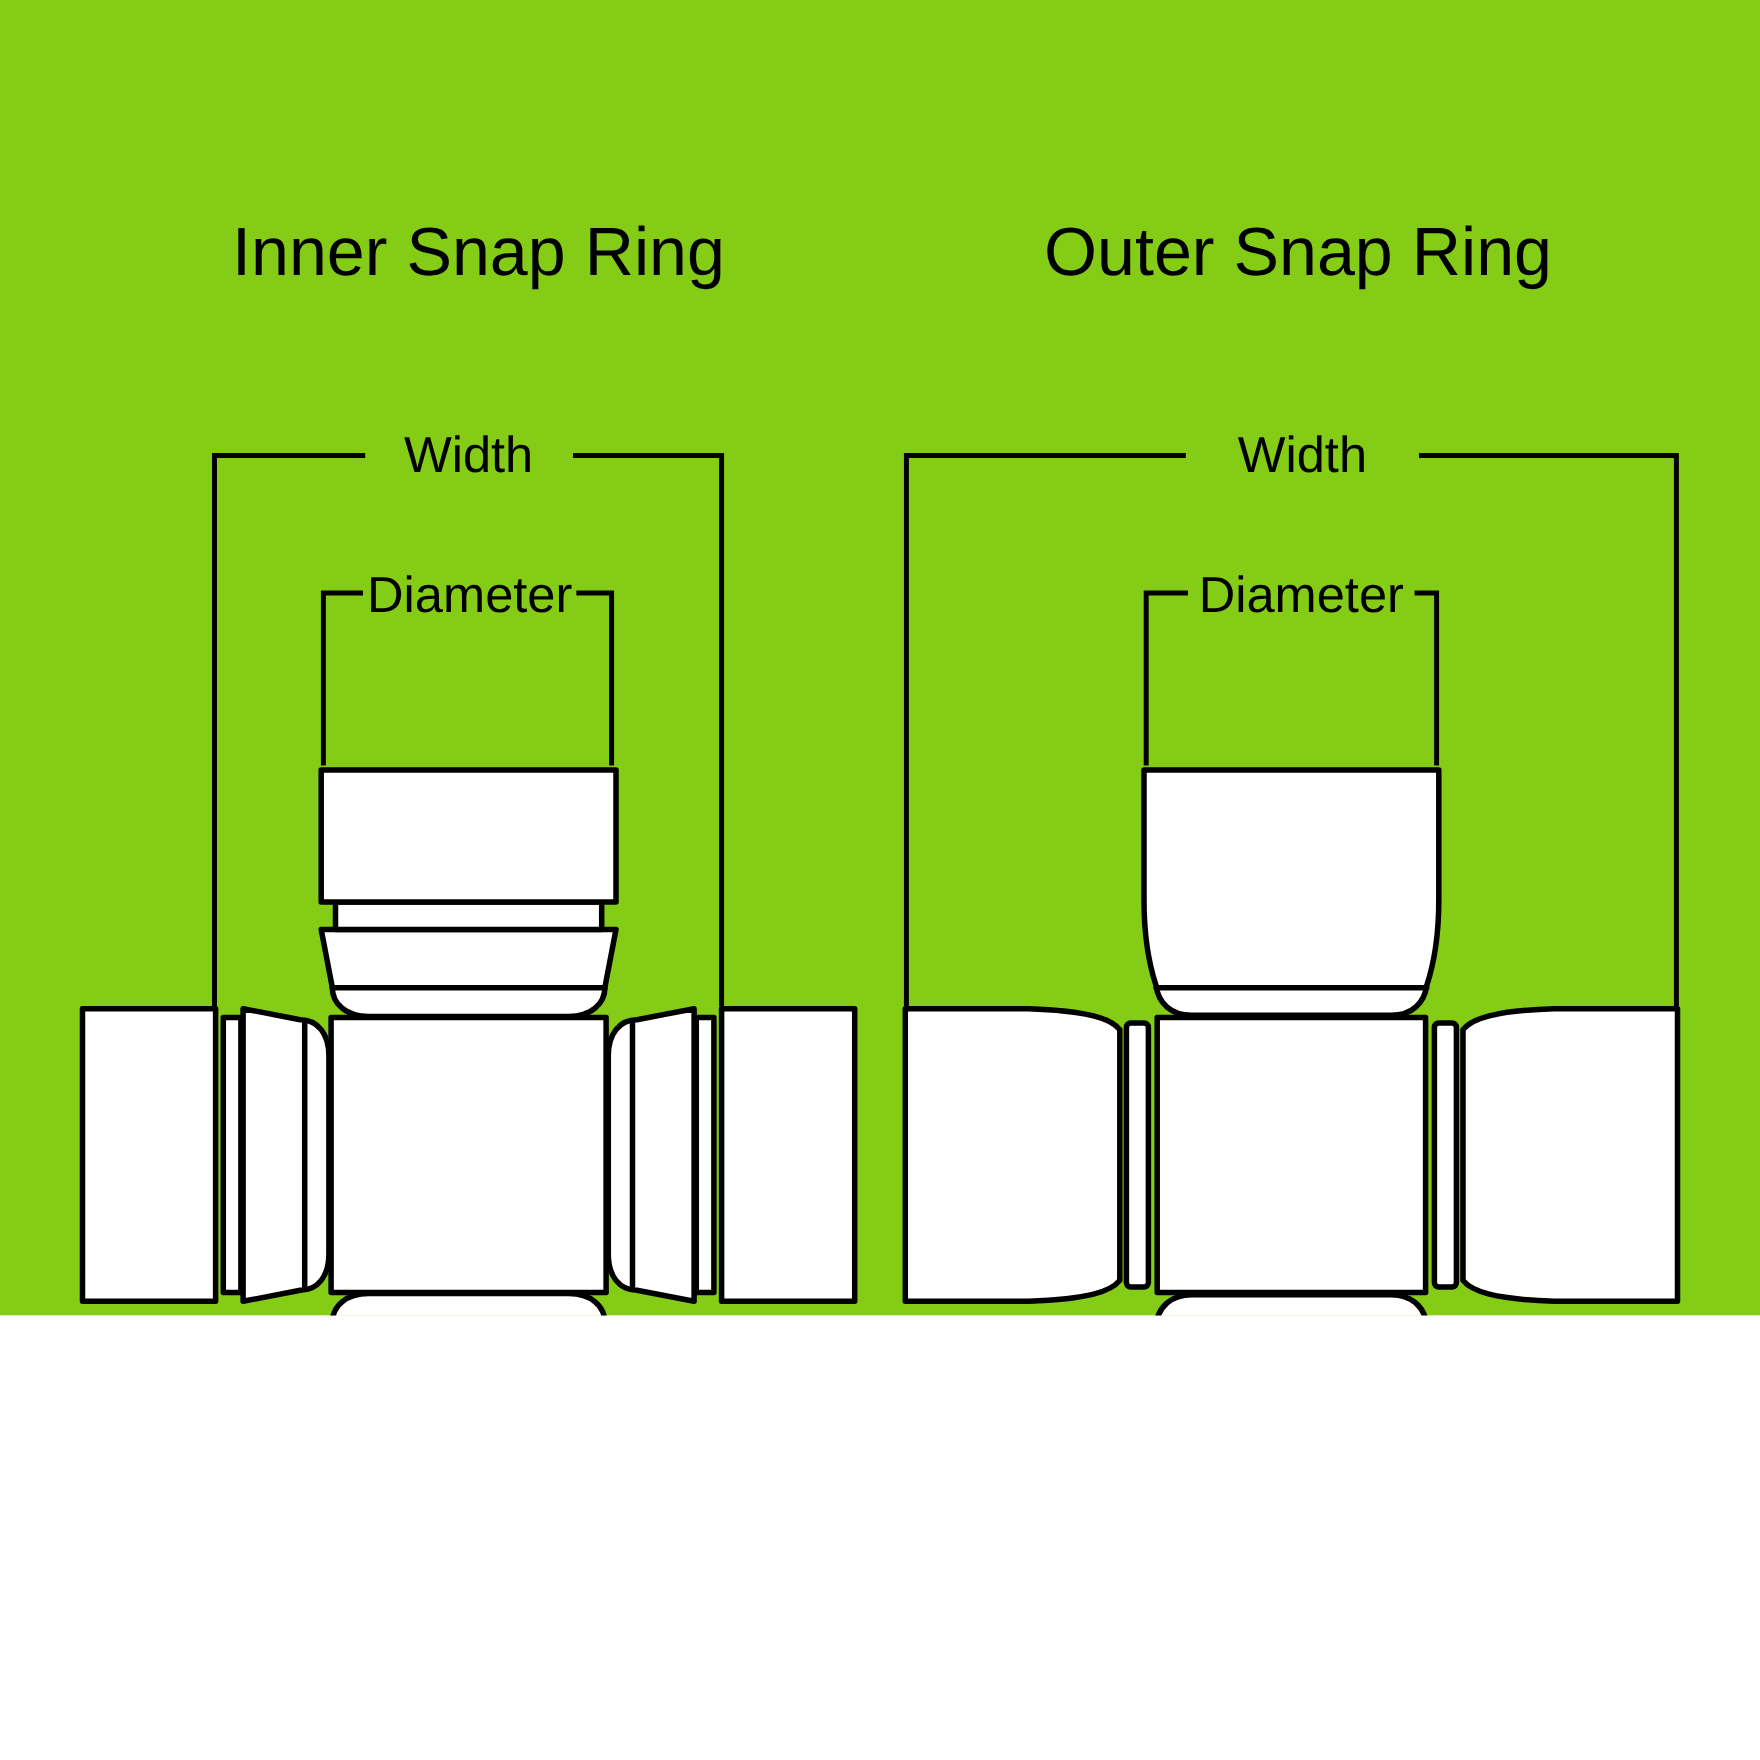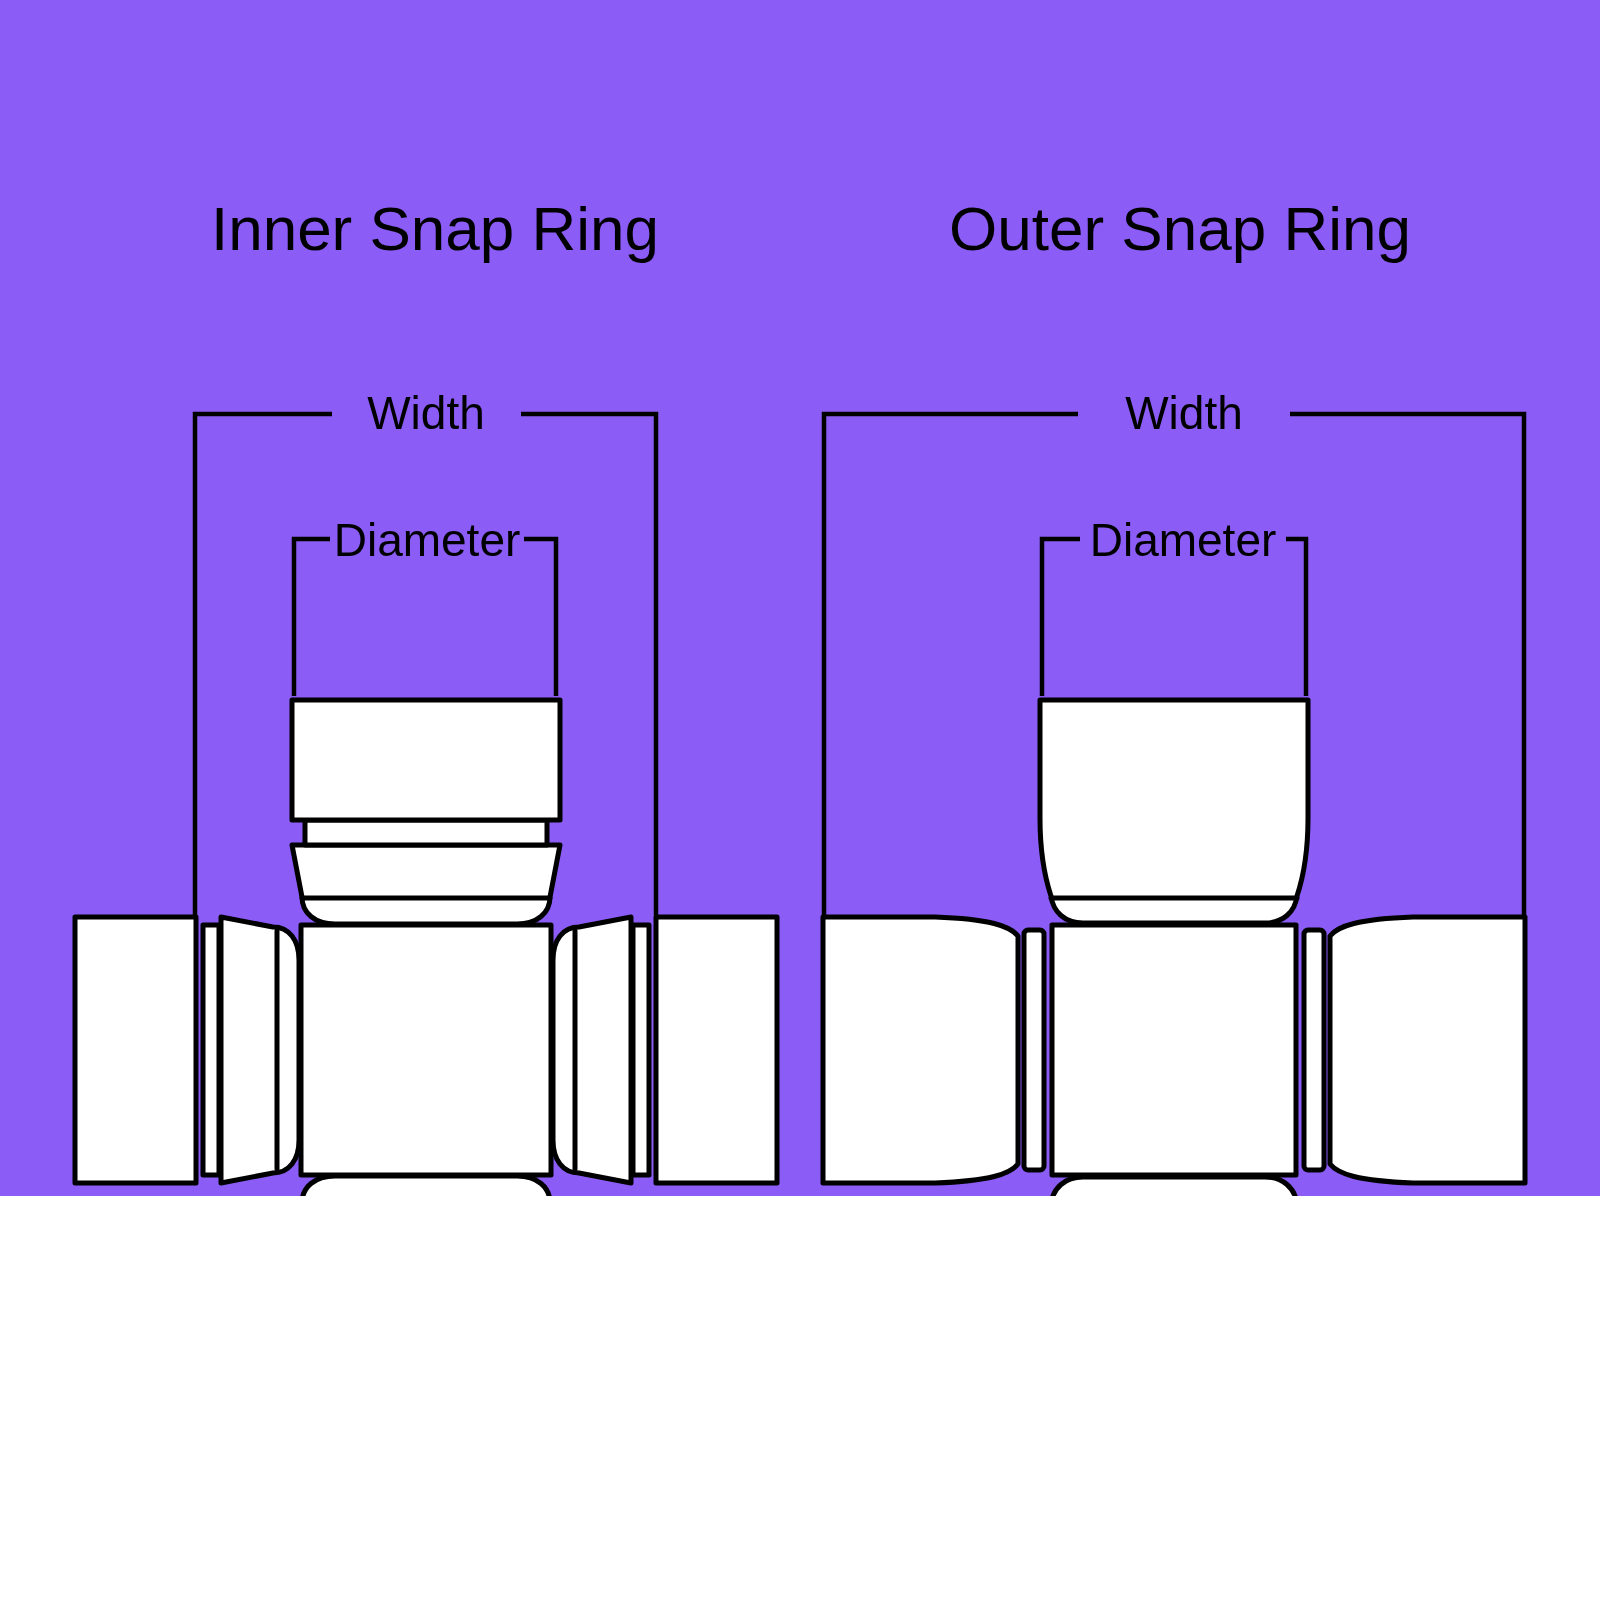--- a/index.html
+++ b/index.html
@@ -3,21 +3,21 @@
 <meta charset="utf-8">
 <style>
   html, body {
     margin: 0;
     padding: 0;
     background: #ffffff;
   }
   .canvas {
     width: 1600px;
     height: 1196px;
-    background: #8b5cf6;
+    background: #84cc16;
     position: relative;
   }
   svg { display: block; }
   .shape {
     fill: #ffffff;
     stroke: #000000;
     stroke-width: 5;
     stroke-linejoin: round;
     stroke-linecap: round;
   }

